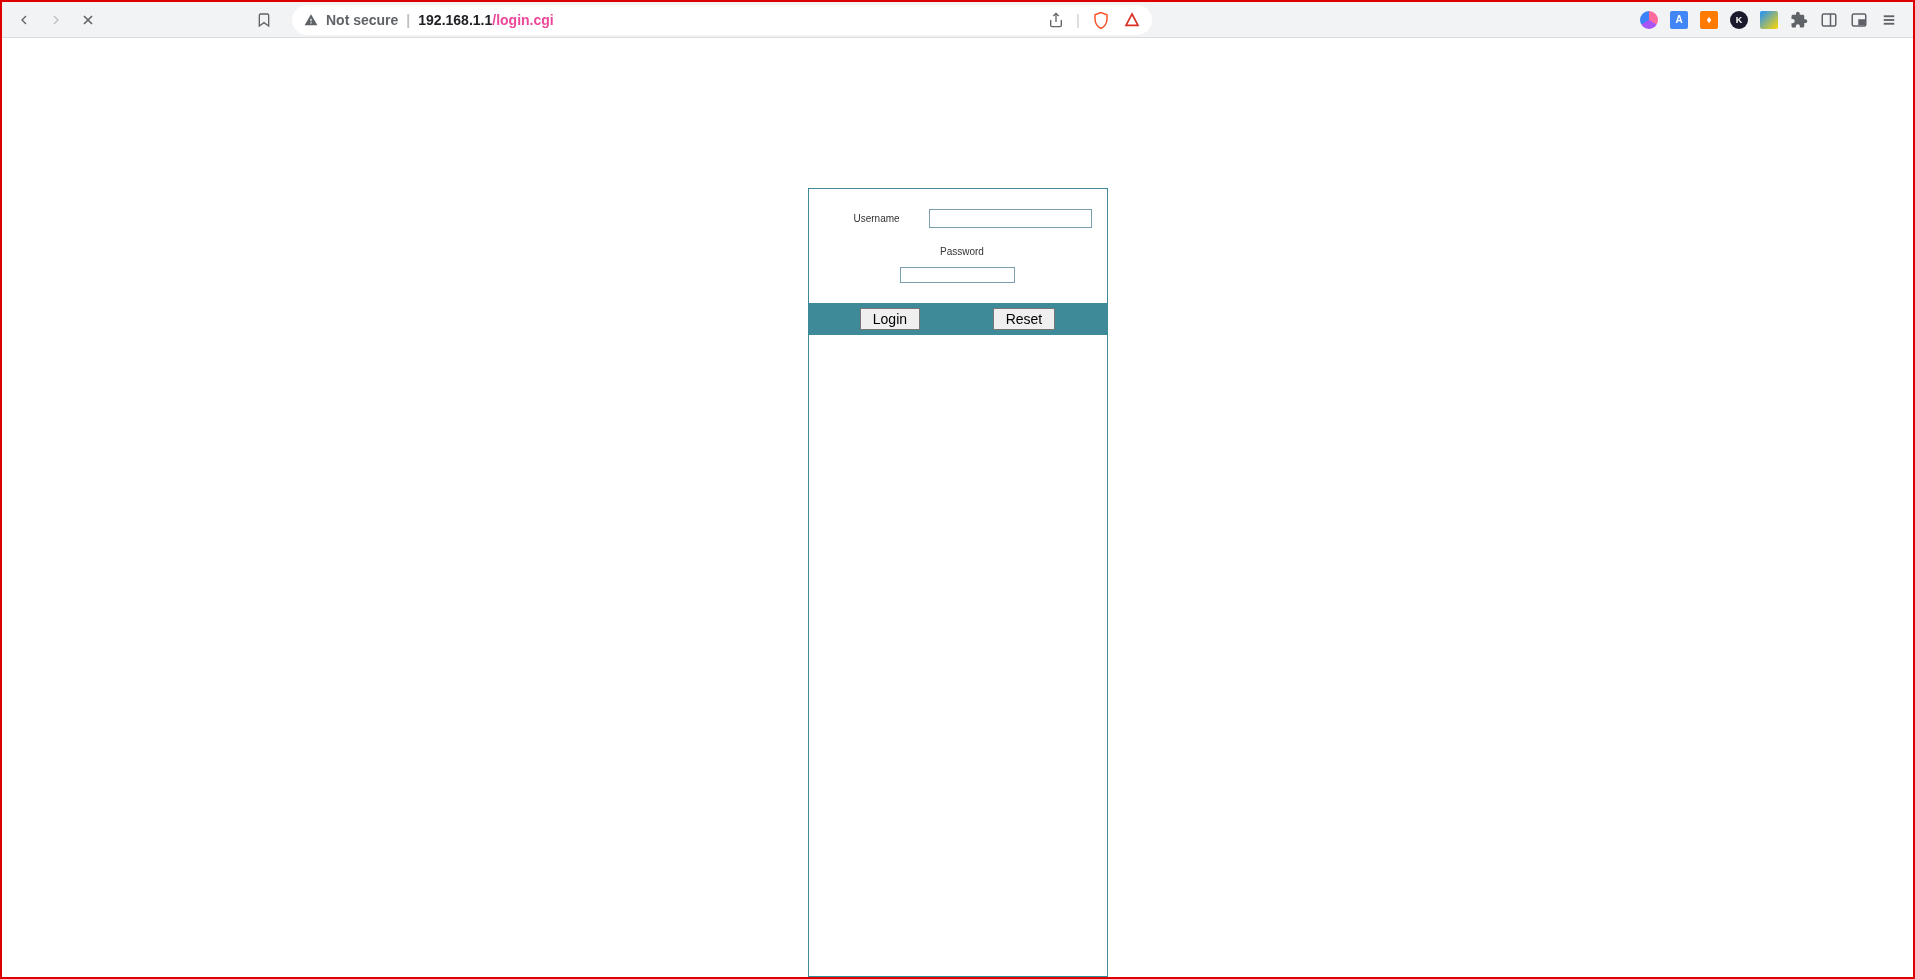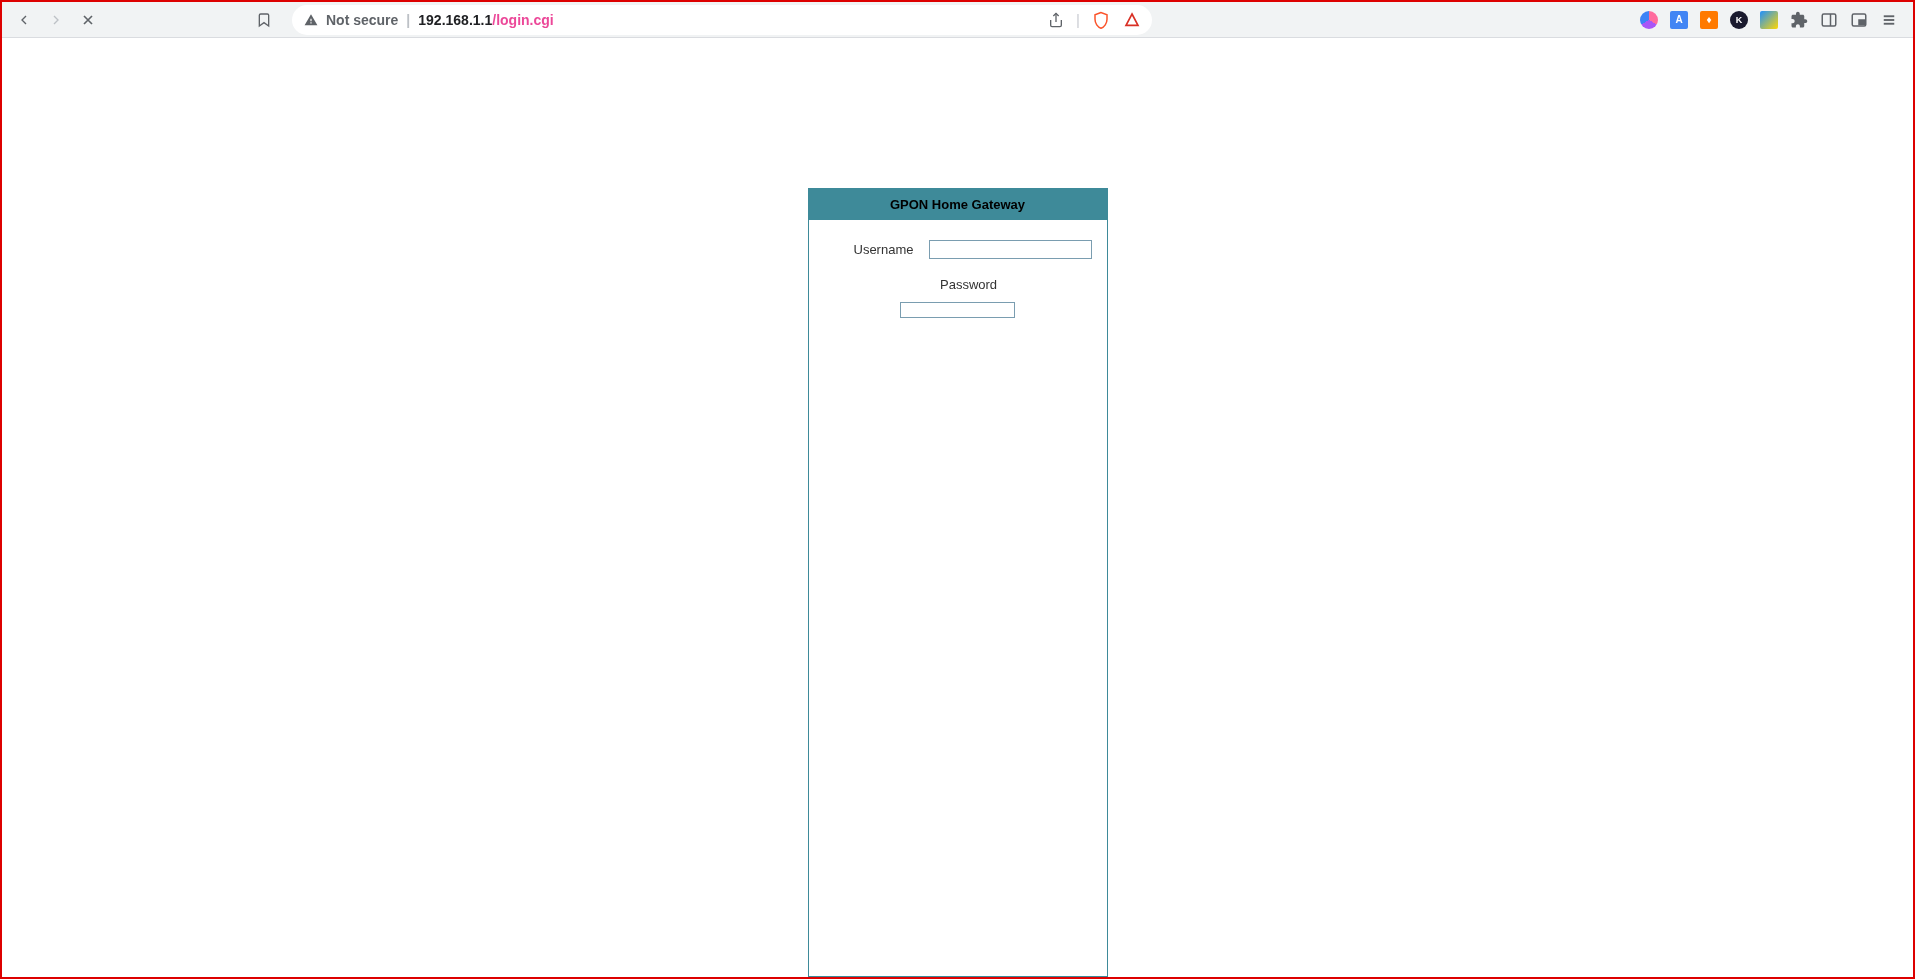--- a/index.html
+++ b/index.html
@@ -229,21 +229,21 @@
       margin-bottom: 18px;
       gap: 10px;
     }
     .login-row:last-child {
       margin-bottom: 0;
       flex-direction: column;
     }
     .login-label {
       width: 95px;
       text-align: left;
-      font-size: 13px;
+      font-size: 10px;
       color: #333;
       padding-left: 30px;
     }
     .login-input {
       flex: 1;
       width: 115px;
       height: 19px;
       border: 1px solid #7a9db0;
       background: #fff;
       padding: 0 4px;
@@ -357,25 +357,28 @@
           <line x1="5" y1="7" x2="19" y2="7"></line>
           <line x1="5" y1="12" x2="19" y2="12"></line>
           <line x1="5" y1="17" x2="19" y2="17"></line>
         </svg>
     </div>
   </div>
 </div>
 
 <div class="content-area">
   <div class="login-panel">
-    <div class="login-header">GPON Home Gateway</div>
     <div class="login-body">
       <div class="login-row">
         <div class="login-label">Username</div>
         <input type="text" class="login-input" value="" style="">
       </div>
       <div class="login-row">
         <div class="login-label">Password</div>
         <input type="password" class="login-input" value="" style="">
       </div>
     </div>
+    <div class="login-footer">
+      <button class="login-btn">Login</button>
+      <button class="login-btn">Reset</button>
+    </div>
   </div>
 </div>
 
 </body></html>

